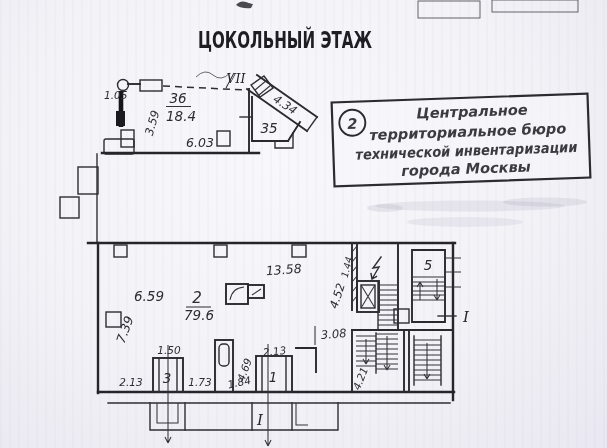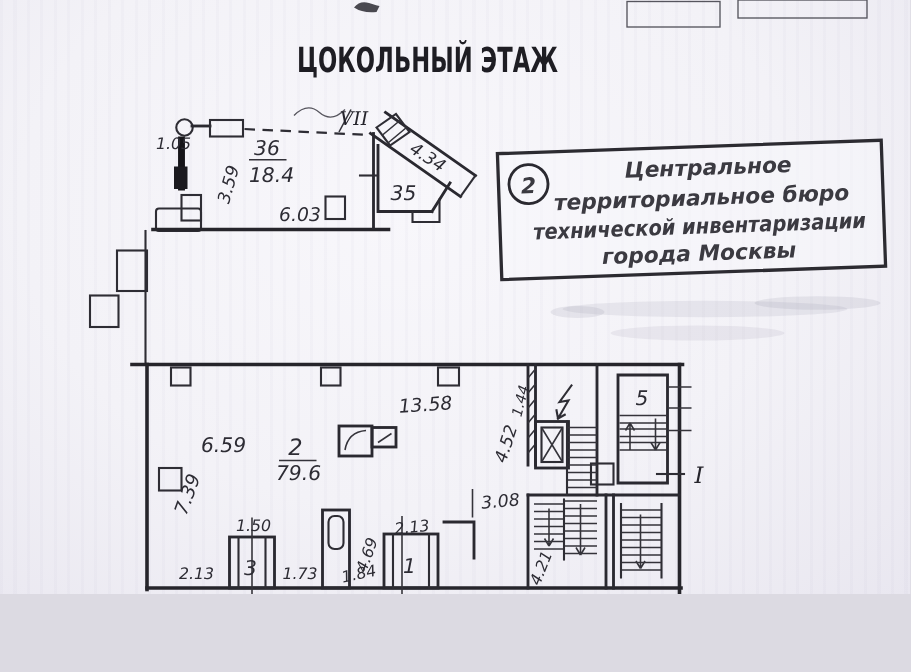--- a/index.html
+++ b/index.html
@@ -1,18 +1,18 @@
 <!DOCTYPE html>
 <html><head>
 <meta charset="utf-8">
 <style>
   html,body{margin:0;padding:0;background:#dcdae2;}
   .page{
     position:relative;
-    width:607px;height:396px;
+    width:607px;height:448px;
     overflow:hidden;
     background:
       repeating-linear-gradient(90deg, rgba(130,125,165,0.035) 0 2px, rgba(0,0,0,0) 2px 9px),
       radial-gradient(ellipse at 45% 35%, #f8f7fb 0%, #f3f2f7 55%, #e9e7f0 100%);
     font-family:"DejaVu Sans",sans-serif;
   }
   svg{position:absolute;left:0;top:0;}
   
   .w25{stroke:#26252b;stroke-width:2.4;fill:none;stroke-linecap:square;}
   .w2{stroke:#2a2930;stroke-width:1.9;fill:none;stroke-linecap:square;}

